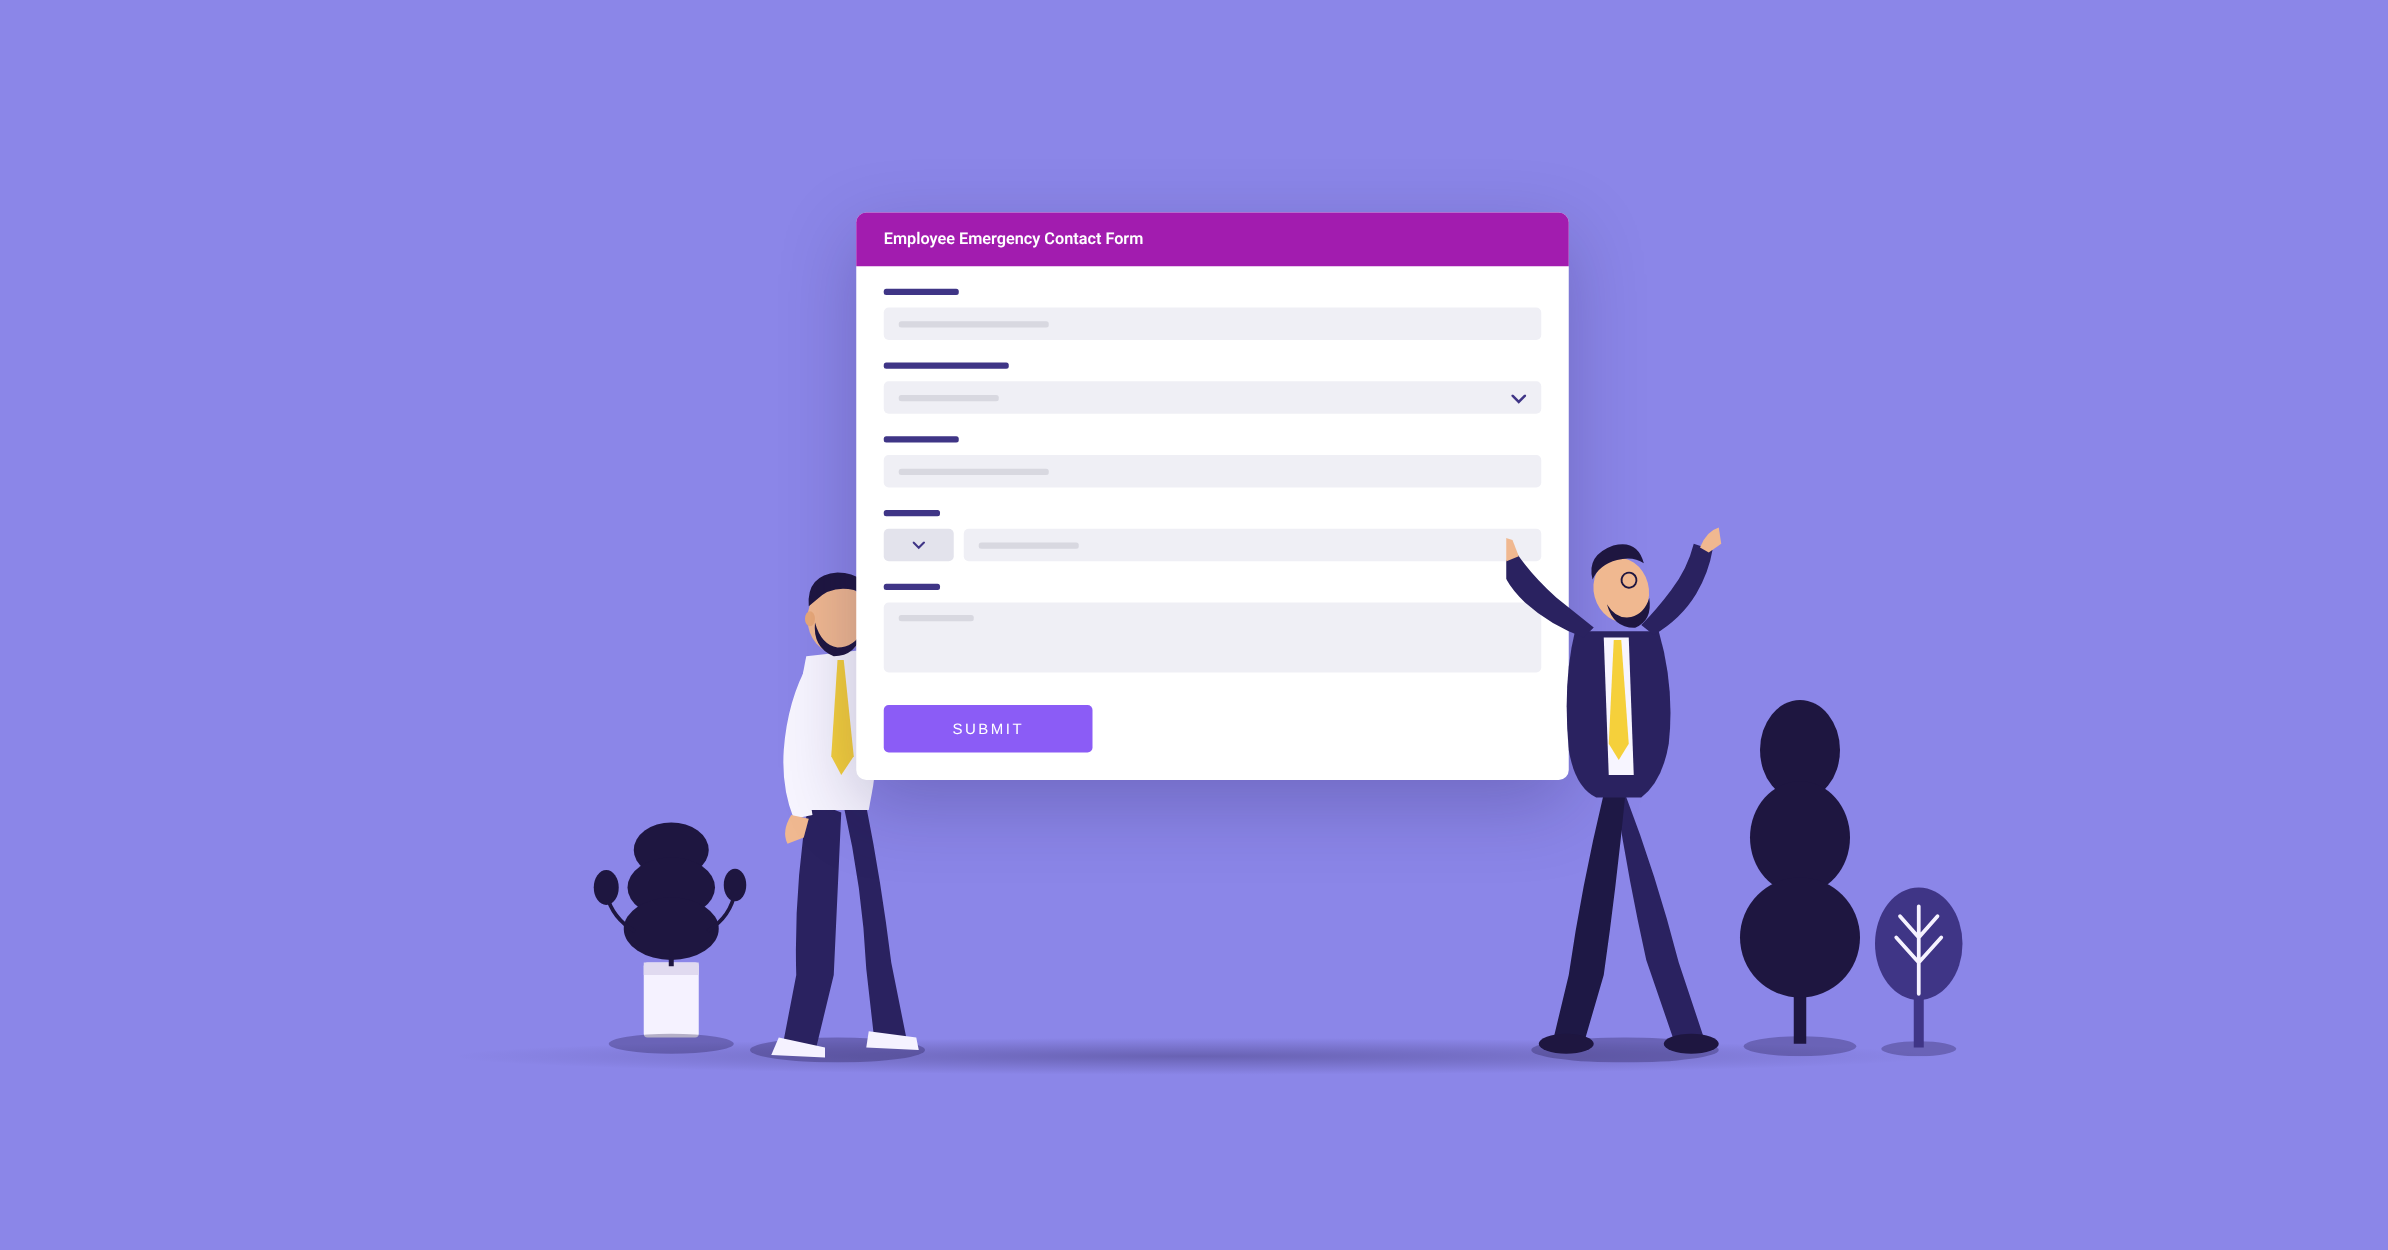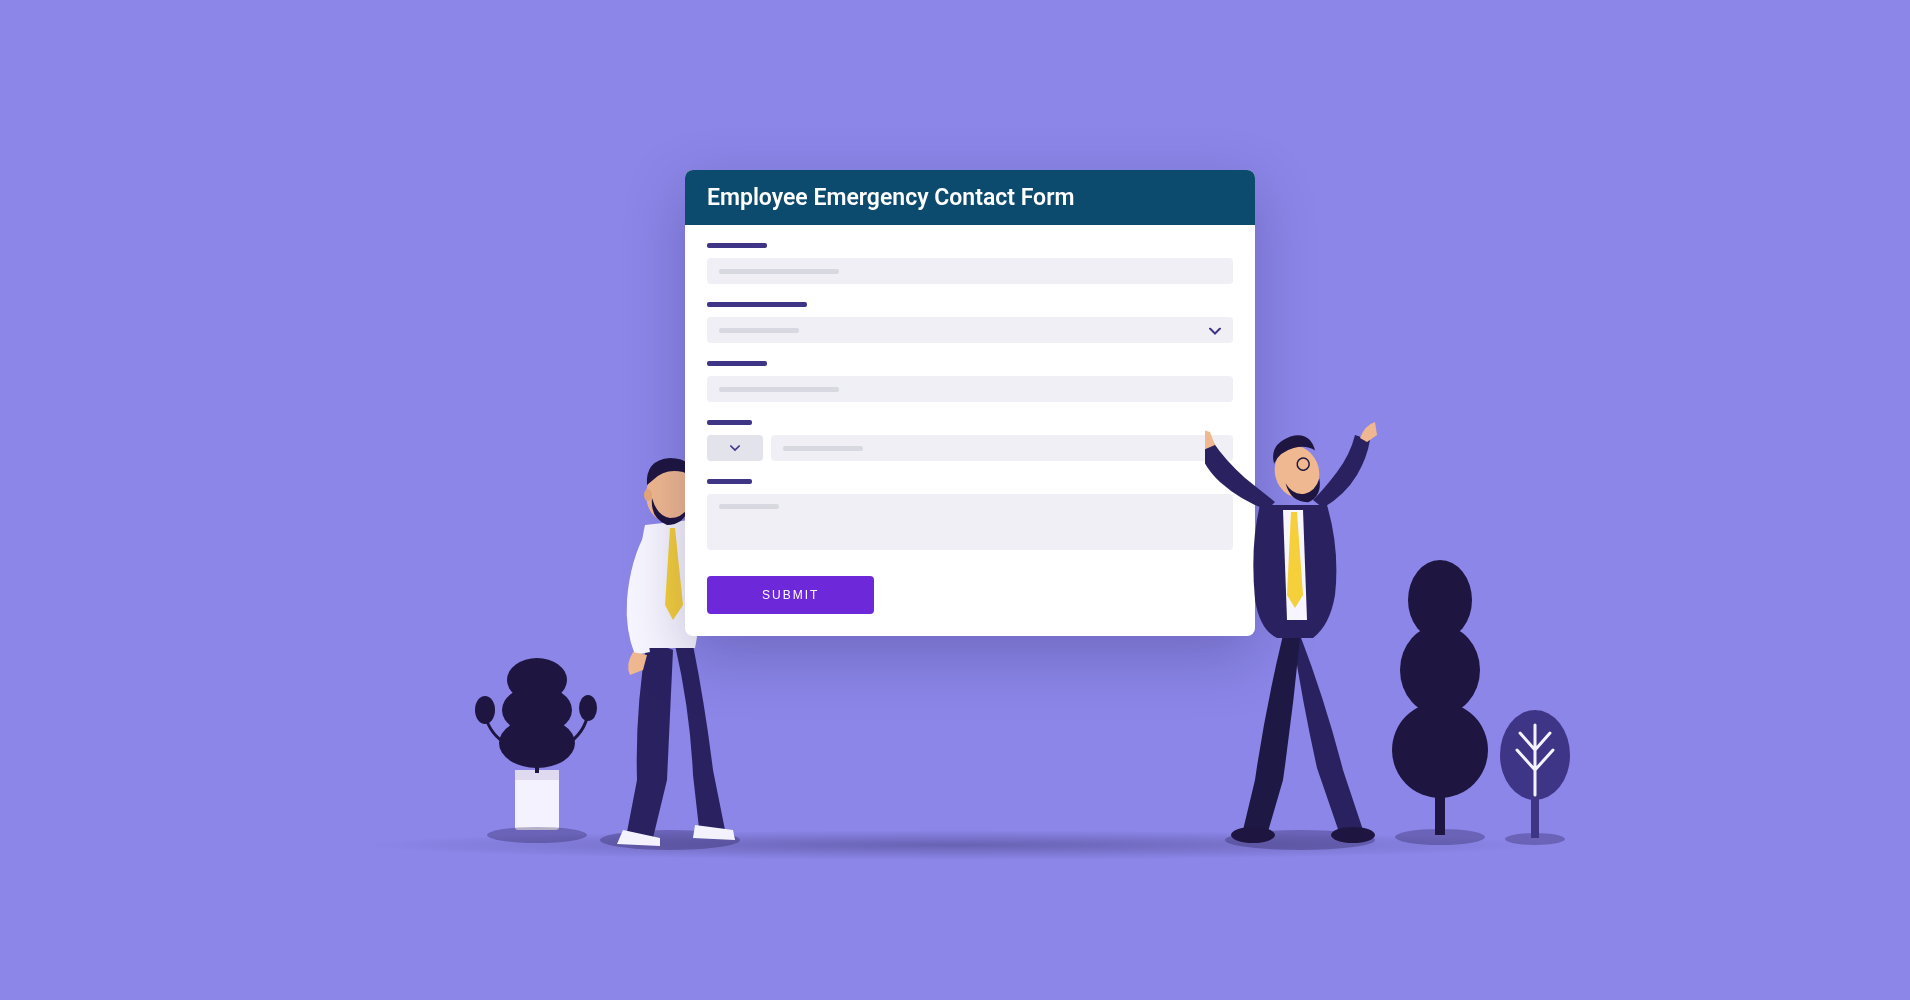--- a/index.html
+++ b/index.html
@@ -32,25 +32,25 @@
 .form-card {
   position: absolute;
   left: 430px;
   top: 70px;
   width: 570px;
   background: #fff;
   border-radius: 8px;
   box-shadow: 0 20px 60px rgba(30,20,80,0.25);
 }
 .form-header {
-  background: #0c4a6e;
+  background: #a21caf;
   color: #fff;
   padding: 14px 22px;
   border-radius: 8px 8px 0 0;
-  font-size: 23px;
+  font-size: 13px;
   font-weight: 600;
 }
 .form-body { padding: 18px 22px 22px; }
 .field-group { margin-bottom: 18px; }
 .field-label {
   width: 60px;
   height: 5px;
   background: #3f3586;
   border-radius: 2px;
   margin-bottom: 10px;
@@ -87,21 +87,21 @@
 }
 .select-rest { flex: 1; }
 .chevron {
   position: absolute;
   right: 12px;
   top: 50%;
   transform: translateY(-50%);
 }
 .chevron svg { width: 12px; height: 8px; }
 .submit-btn {
-  background: #6d28d9;
+  background: #8b5cf6;
   color: #fff;
   border: none;
   padding: 12px 55px;
   border-radius: 4px;
   font-size: 12px;
   letter-spacing: 2px;
   font-weight: 500;
   cursor: pointer;
   margin-top: 8px;
 }

